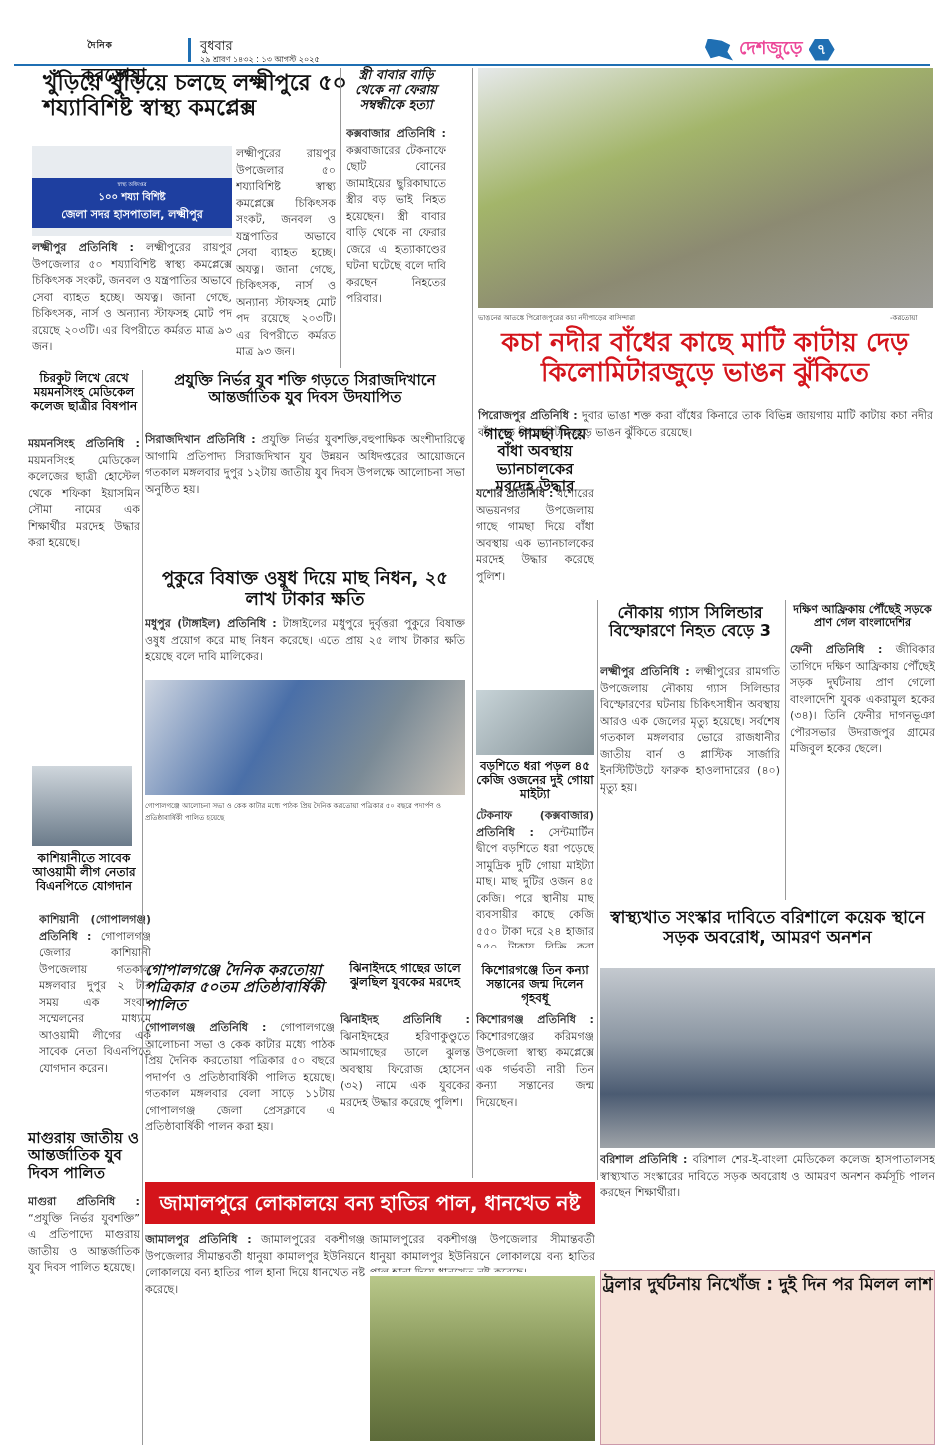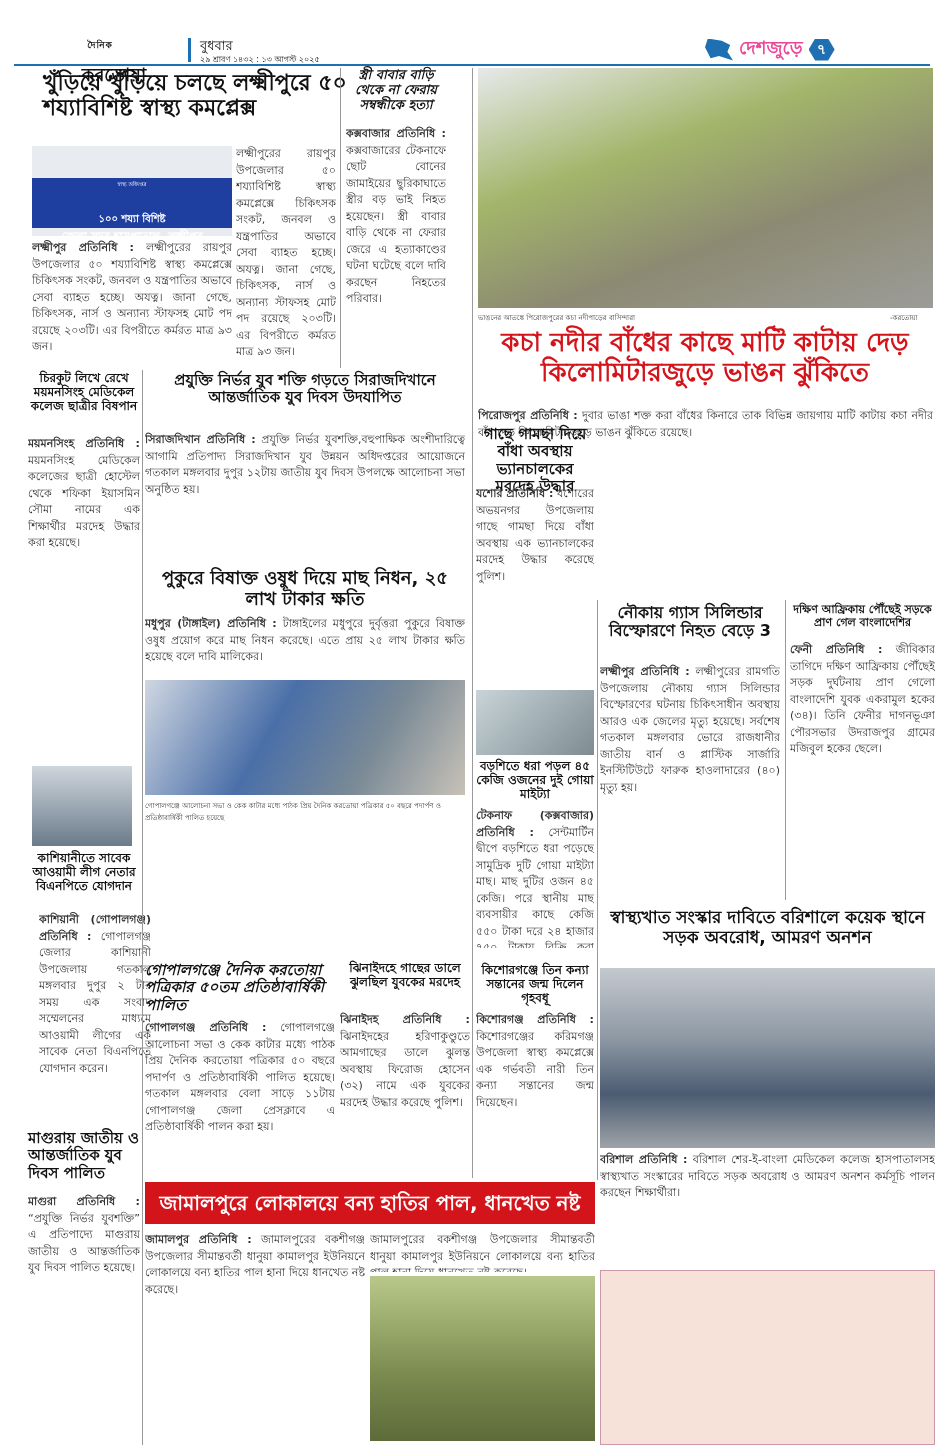--- a/index.html
+++ b/index.html
@@ -39,21 +39,21 @@
     <span class="section-name">দেশজুড়ে</span>
     <span class="page-badge">৭</span>
   </div>
   <div class="abs rule"></div>
 </div>
 
 <div class="abs hl" style="left:28px;top:70px;width:310px;font-size:22px;margin-left:15px;">খুঁড়িয়ে খুঁড়িয়ে চলছে লক্ষ্মীপুরে ৫০ শয্যাবিশিষ্ট স্বাস্থ্য কমপ্লেক্স</div>
 <div class="abs" style="left:32px;top:146px;width:200px;height:90px;background:#e8ecf0;">
   <div style="position:absolute;left:0;top:32px;width:200px;height:50px;background:#1e3fa0;color:#fff;text-align:center;">
     <div style="font-size:5px;margin-top:3px;">স্বাস্থ্য অধিদপ্তর</div>
-    <div style="font-size:10px;font-weight:bold;margin-top:22px;">১০০ শয্যা বিশিষ্ট</div>
+    <div style="font-size:10px;font-weight:bold;">১০০ শয্যা বিশিষ্ট</div>
     <div style="font-size:11px;font-weight:bold;">জেলা সদর হাসপাতাল, লক্ষ্মীপুর</div>
   </div>
 </div>
 <div class="abs body-text" style="left:236px;top:146px;width:100px;height:220px;overflow:hidden;">লক্ষ্মীপুরের রায়পুর উপজেলার ৫০ শয্যাবিশিষ্ট স্বাস্থ্য কমপ্লেক্সে চিকিৎসক সংকট, জনবল ও যন্ত্রপাতির অভাবে সেবা ব্যাহত হচ্ছে। অযত্ন। জানা গেছে, চিকিৎসক, নার্স ও অন্যান্য স্টাফসহ মোট পদ রয়েছে ২০৩টি। এর বিপরীতে কর্মরত মাত্র ৯৩ জন।</div>
 <div class="abs body-text" style="left:32px;top:240px;width:200px;height:125px;overflow:hidden;"><b>লক্ষ্মীপুর প্রতিনিধি :</b> <span>লক্ষ্মীপুরের রায়পুর উপজেলার ৫০ শয্যাবিশিষ্ট স্বাস্থ্য কমপ্লেক্সে চিকিৎসক সংকট, জনবল ও যন্ত্রপাতির অভাবে সেবা ব্যাহত হচ্ছে। অযত্ন। জানা গেছে, চিকিৎসক, নার্স ও অন্যান্য স্টাফসহ মোট পদ রয়েছে ২০৩টি। এর বিপরীতে কর্মরত মাত্র ৯৩ জন।</span></div>
 
 <div class="abs hl" style="left:346px;top:68px;width:100px;font-size:13px;text-align:center;font-style:italic;">স্ত্রী বাবার বাড়ি থেকে না ফেরায় সম্বন্ধীকে হত্যা</div>
 <div class="abs body-text" style="left:346px;top:126px;width:100px;height:240px;overflow:hidden;"><b>কক্সবাজার প্রতিনিধি :</b> <span>কক্সবাজারের টেকনাফে ছোট বোনের জামাইয়ের ছুরিকাঘাতে স্ত্রীর বড় ভাই নিহত হয়েছেন। স্ত্রী বাবার বাড়ি থেকে না ফেরার জেরে এ হত্যাকাণ্ডের ঘটনা ঘটেছে বলে দাবি করছেন নিহতের পরিবার।</span></div>
 
 <div class="abs photo" style="left:478px;top:68px;width:455px;height:240px;background:linear-gradient(160deg,#e6e9ea 0%,#a3b56a 35%,#8c8a72 65%,#9c9c98 100%);"></div>
@@ -105,19 +105,20 @@
 
 <div class="abs hl" style="left:28px;top:1130px;width:112px;font-size:15px;">মাগুরায় জাতীয় ও আন্তর্জাতিক যুব দিবস পালিত</div>
 <div class="abs body-text" style="left:28px;top:1194px;width:112px;height:250px;overflow:hidden;"><b>মাগুরা প্রতিনিধি :</b> <span>“প্রযুক্তি নির্ভর যুবশক্তি” এ প্রতিপাদ্যে মাগুরায় জাতীয় ও আন্তর্জাতিক যুব দিবস পালিত হয়েছে।</span></div>
 
 <div class="abs red-banner hl" style="left:145px;top:1182px;width:450px;height:42px;font-size:20px;display:flex;align-items:center;justify-content:center;">জামালপুরে লোকালয়ে বন্য হাতির পাল, ধানখেত নষ্ট</div>
 <div class="abs body-text" style="left:145px;top:1232px;width:220px;height:210px;overflow:hidden;"><b>জামালপুর প্রতিনিধি :</b> <span>জামালপুরের বকশীগঞ্জ উপজেলার সীমান্তবর্তী ধানুয়া কামালপুর ইউনিয়নে লোকালয়ে বন্য হাতির পাল হানা দিয়ে ধানখেত নষ্ট করেছে।</span></div>
 <div class="abs body-text" style="left:370px;top:1232px;width:225px;height:40px;overflow:hidden;">জামালপুরের বকশীগঞ্জ উপজেলার সীমান্তবর্তী ধানুয়া কামালপুর ইউনিয়নে লোকালয়ে বন্য হাতির পাল হানা দিয়ে ধানখেত নষ্ট করেছে।</div>
 <div class="abs photo" style="left:370px;top:1276px;width:225px;height:165px;background:linear-gradient(180deg,#b9c88a,#7b8a4e 60%,#5d6b3a);"></div>
 
 <div class="abs pink-box" style="left:600px;top:1270px;width:335px;height:175px;">
+  <div class="hl" style="font-size:17px;text-align:center;margin-top:4px;">ট্রলার দুর্ঘটনায় নিখোঁজ : দুই দিন পর মিলল লাশ</div>
 </div>
 
 <div class="abs vline" style="left:142px;top:370px;height:1075px;"></div>
 <div class="abs vline" style="left:340px;top:68px;height:300px;"></div>
 <div class="abs vline" style="left:472px;top:68px;height:1110px;"></div>
 <div class="abs vline" style="left:597px;top:600px;height:580px;"></div>
 <div class="abs vline" style="left:785px;top:600px;height:300px;"></div>
 
 </body></html>

